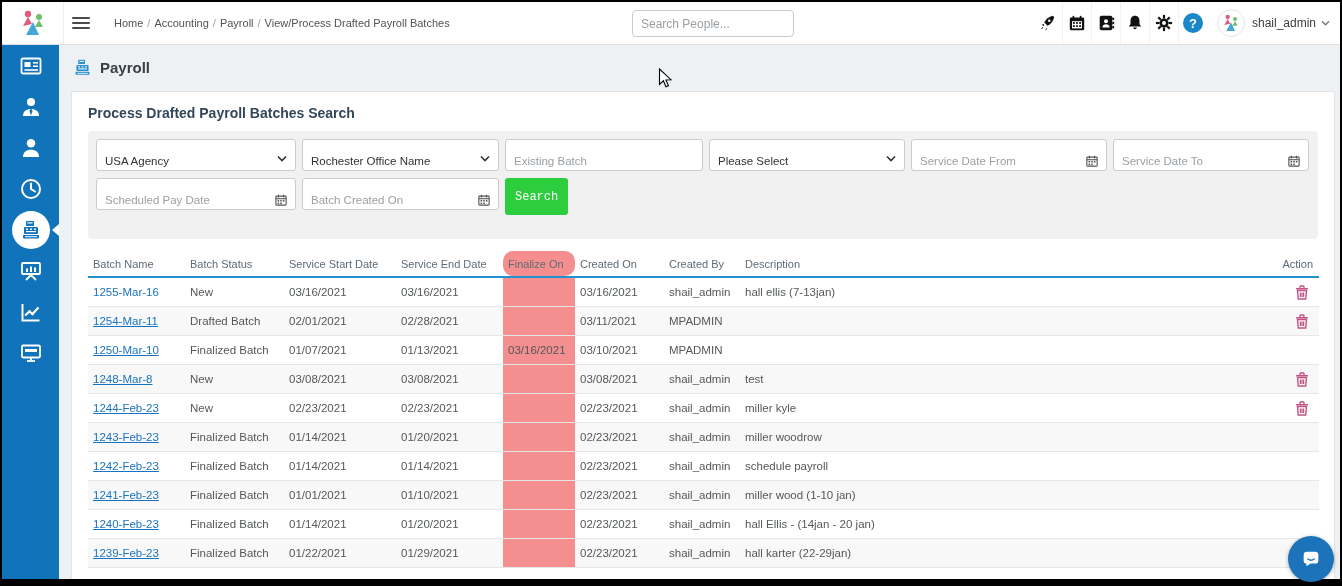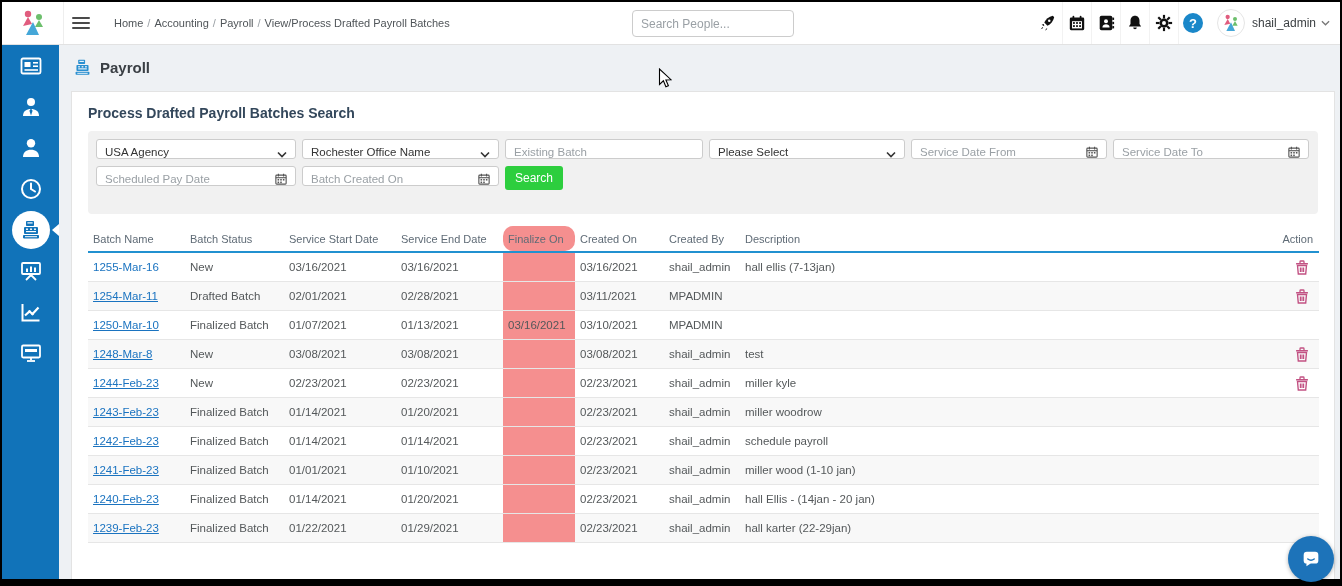--- a/index.html
+++ b/index.html
@@ -40,25 +40,25 @@
   
   .page-head { position:absolute; left:59px; top:45px; right:2px; height:45px; display:flex; align-items:center; padding-left:14px; gap:8px; }
   .page-title { font-size:15px; font-weight:bold; color:#3a3f44; }
 
   
   .panel { position:absolute; left:71px; top:91px; width:1264px; bottom:0; background:#fff; border:1px solid #e3e3e3; border-bottom:none; overflow:hidden; }
   .panel-title { font-size:14px; font-weight:bold; color:#33475b; padding:13px 16px 10px 16px; }
   .filterbox { margin:0 16px; background:#f1f1f1; border-radius:4px; padding:8px; }
   .frow { display:flex; gap:6px; margin-bottom:7px; }
   .frow:last-child { margin-bottom:16px; }
-  .fselect,.finput { height:20px; background:#fff; border:1px solid #ccc; border-radius:3px; font-size:11.5px; display:flex; align-items:flex-end; padding:0 8px; color:#333; cursor:pointer; }
+  .fselect,.finput { height:20px; background:#fff; border:1px solid #ccc; border-radius:3px; font-size:11.5px; display:flex; align-items:flex-start; padding:15px 8px; color:#333; cursor:pointer; }
   .fselect { justify-content:space-between; }
   .finput { color:#9aa0a5; justify-content:space-between; }
   .w1 { width:200px; } .w2 { width:197px; } .w3 { width:198px; } .w4 { width:196px; } .w5 { width:196px; } .w6 { width:196px; }
-  .btn-search { height:24px; padding:0 10px; background:var(--green); color:#fff; border:none; border-radius:3px; font-size:12px; font-family:Liberation Sans, sans-serif; cursor:pointer; }
+  .btn-search { height:37px; padding:0 10px; background:var(--green); color:#fff; border:none; border-radius:3px; font-size:12px; font-family:Liberation Mono, monospace; cursor:pointer; }
 
   
   .tablebox { margin-top:12px; }
   .grid-row { display:grid; grid-template-columns:97px 99px 112px 107px 72px 89px 76px 1fr 46px; align-items:center; }
   .thead { height:27px; border-bottom:2px solid var(--accent); margin:0 15px 0 16px; }
   .th { font-size:11px; color:#5f6b76; padding-left:5px; height:100%; display:flex; align-items:center; }
   .th.hl { background:var(--hl);border-radius:10px; }
   .th.right { justify-content:flex-end; padding-right:6px; }
   .tbody { margin:0 15px 0 16px; }
   .trow { height:29px; border-bottom:1px solid #e6e6e6; }

